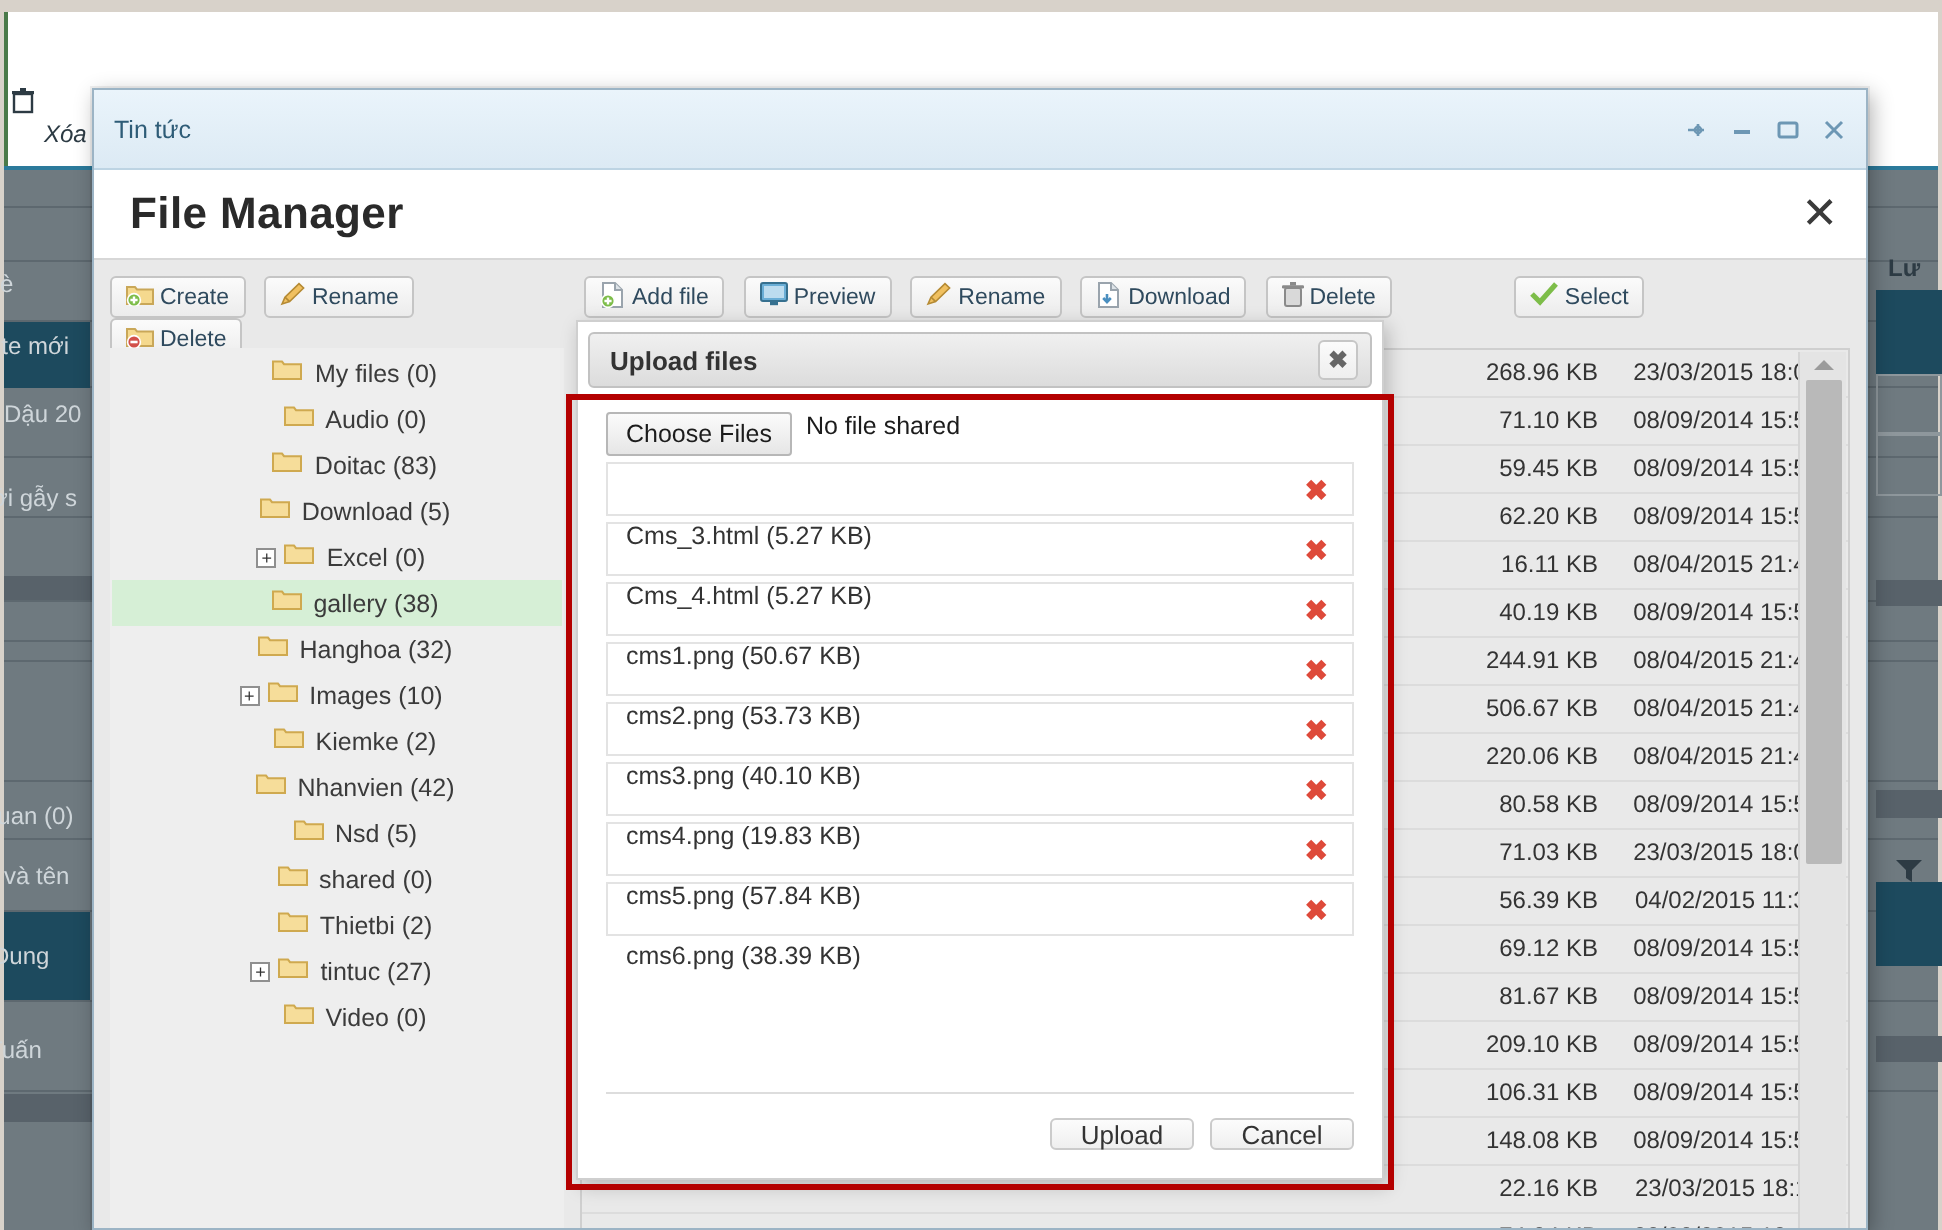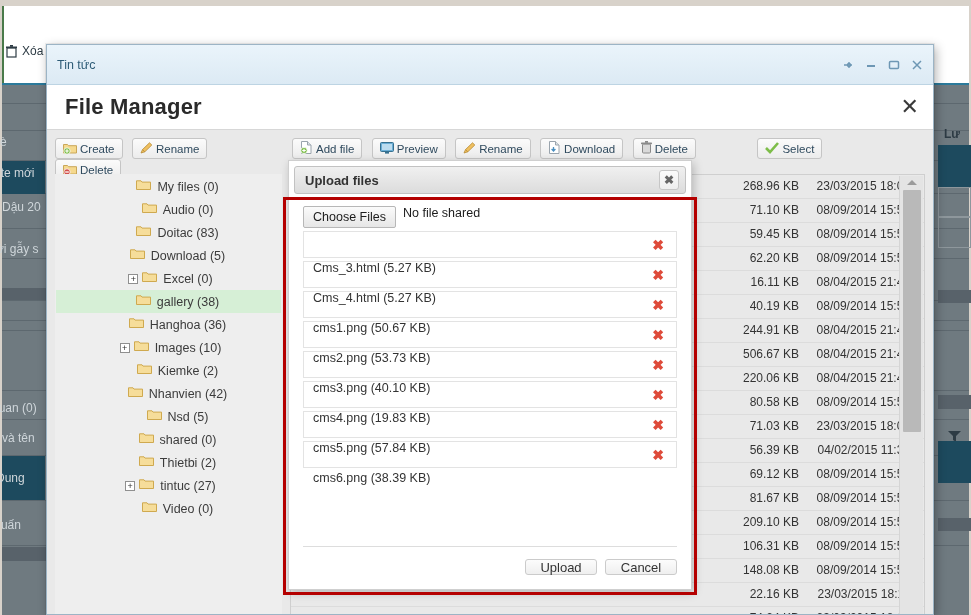--- a/index.html
+++ b/index.html
@@ -220,21 +220,21 @@
   <div class="bg-rowline" style="top:455px;"></div>
   <div class="bg-rowline" style="top:500px;"></div>
 
   <span style="position:absolute; left:6px; top:44px;">
     <svg width="11" height="13" viewBox="0 0 11 13">
       <rect x="1" y="3" width="9" height="9" fill="none" stroke="#2d3b44" stroke-width="1.2"></rect>
       <rect x="0" y="1.5" width="11" height="1.6" fill="#2d3b44"></rect>
       <rect x="4" y="0" width="3" height="1.8" fill="#2d3b44"></rect>
     </svg>
   </span>
-  <span class="bg-text dark" style="left:22px; top:44px;">Xóa</span>
+  <span class="bg-text dark" style="left:22px; top:60px;font-style:italic;">Xóa</span>
 
   <span class="bg-text" style="left:0px; top:135px;">è</span>
   <span class="bg-text" style="left:-8px; top:166px;">site mới</span>
   <span class="bg-text" style="left:-8px; top:200px;">n Dậu 20</span>
   <span class="bg-text" style="left:-8px; top:242px;">rới gẫy s</span>
   <span class="bg-text" style="left:-8px; top:401px;">quan (0)</span>
   <span class="bg-text" style="left:-8px; top:431px;">ọ và tên</span>
   <span class="bg-text" style="left:-4px; top:471px;">Dung</span>
   <span class="bg-text" style="left:-6px; top:518px;">Tuấn</span>
 
@@ -470,21 +470,21 @@
         <span class="folder"><svg width="15" height="12" viewBox="0 0 15 12">
               <path d="M0.5 1.8 h4.5 l1 1.3 h8.5 v7.4 h-14 z" fill="#f6dd9a" stroke="#cfa94f" stroke-width="1"></path>
             </svg></span>
         <span>gallery (38)</span>
       </div>
       <div class="tree-item">
         <span class="tree-exp blank"></span>
         <span class="folder"><svg width="15" height="12" viewBox="0 0 15 12">
               <path d="M0.5 1.8 h4.5 l1 1.3 h8.5 v7.4 h-14 z" fill="#f6dd9a" stroke="#cfa94f" stroke-width="1"></path>
             </svg></span>
-        <span>Hanghoa (36)</span>
+        <span>Hanghoa (32)</span>
       </div>
       <div class="tree-item">
         <span class="tree-exp">+</span>
         <span class="folder"><svg width="15" height="12" viewBox="0 0 15 12">
               <path d="M0.5 1.8 h4.5 l1 1.3 h8.5 v7.4 h-14 z" fill="#f6dd9a" stroke="#cfa94f" stroke-width="1"></path>
             </svg></span>
         <span>Images (10)</span>
       </div>
       <div class="tree-item">
         <span class="tree-exp blank"></span>

